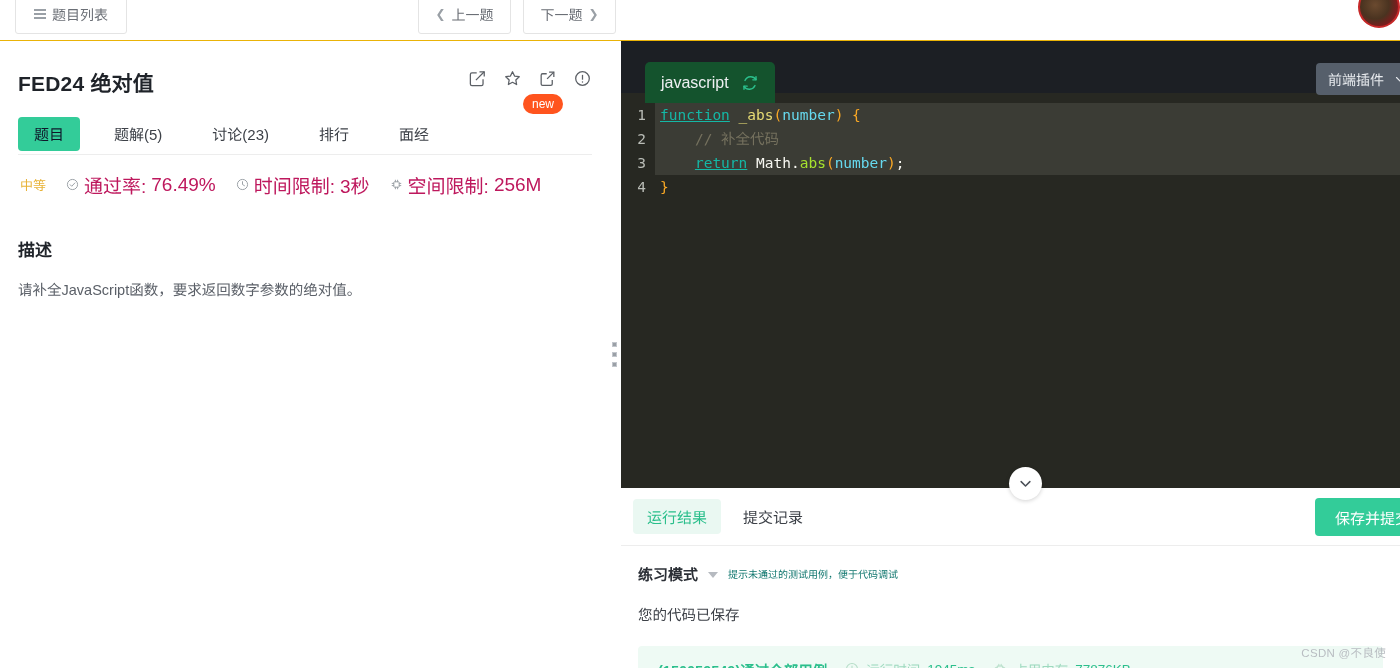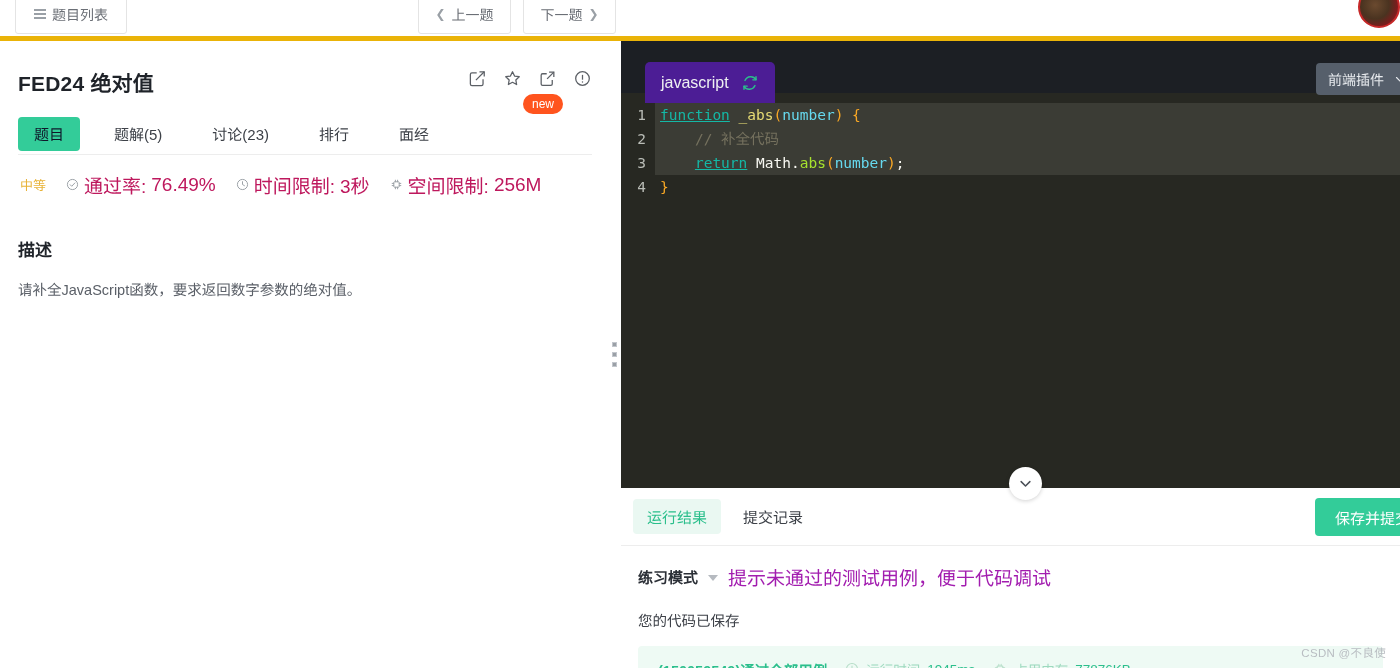--- a/index.html
+++ b/index.html
@@ -11,21 +11,21 @@
     background: #ffffff;
     font-family: "Liberation Sans", "DejaVu Sans", sans-serif;
     -webkit-font-smoothing: antialiased;
   }
   .page { position: relative; width: 1400px; height: 668px; overflow: hidden; background:#fff; }
 
   
   .topbar {
     position: absolute; left: 0; top: 0; width: 1400px; height: 41px;
     background: #ffffff;
-    border-bottom: 5px solid #eab308;
+    border-bottom: 1px solid #eab308;
   }
   .btn-outline {
     position: absolute;
     background: #fff;
     border: 1px solid #e4e4e4;
     border-radius: 3px;
     color: #6b6f76;
     font-size: 14px;
     display: flex; align-items: center; justify-content: center;
     gap: 6px;
@@ -92,21 +92,21 @@
   .dots span { display:block; width:5px; height:5px; background:#c2c6cc;
                background-image: radial-gradient(#9aa0a6 40%, transparent 41%); }
 
   
   .right { position: absolute; left: 621px; top: 41px; width: 779px; height: 627px; background: #fff; }
 
   .editor { position: absolute; left: 0; top: 0; width: 779px; height: 447px; background: #272822; }
   .editor-top { position: absolute; left:0; top:0; width: 779px; height: 52px; background: #1c1f24; }
   .lang-tab {
     position: absolute; left: 24px; top: 21px; height: 41px;
-    background: #4c1d95; border-radius: 5px 5px 0 0;
+    background: #14532d; border-radius: 5px 5px 0 0;
     display: flex; align-items: center; gap: 12px; padding: 0 16px;
   }
   .lang-name { color: #eef0f2; font-size: 16px; }
   .reset-ico { width: 18px; height: 18px; color:#2bbf8c; display:block; }
   .plugin-btn {
     position: absolute; right: -18px; top: 22px; height: 32px;
     background: #565f6b; border-radius: 4px;
     display: flex; align-items:center; gap: 10px; padding: 0 12px;
     color: #e7eaee; font-size: 14px; cursor: pointer;
   }
@@ -142,21 +142,21 @@
     position: absolute; right: -30px; top: 10px; height: 38px;
     background: #33cc99; color: #fff; font-size: 15px;
     border-radius: 4px; display:flex; align-items:center; padding: 0 20px;
     cursor: pointer; white-space: nowrap;
   }
 
   .mode-row { display:flex; align-items: center; gap: 10px; padding: 17px 0 0 17px; }
   .mode-name { font-size: 15px; font-weight: bold; color: #2b2f36; cursor:pointer; }
   .caret { width: 0; height: 0; border-left: 5px solid transparent; border-right: 5px solid transparent;
            border-top: 6px solid #b6bac0; margin-top:3px; }
-  .mode-hint { font-size: 19px; color: #a21caf; }
+  .mode-hint { font-size: 10px; color: #0f766e; }
 
   .saved-msg { padding: 19px 0 0 17px; font-size: 14.5px; color: #3d4148; }
 
   .result-row {
     position: absolute; left: 17px; top: 158px; width: 745px; height: 46px;
     background: #eefaf4; border-radius: 4px;
     display: flex; align-items: center; gap: 18px; padding-left: 20px;
   }
   .res-pass { font-size: 14.5px; color: #2bbf8c; font-weight: bold; }
   .res-item { display:flex; align-items:center; gap: 7px; font-size: 13.5px; color: #9dd9be; }

